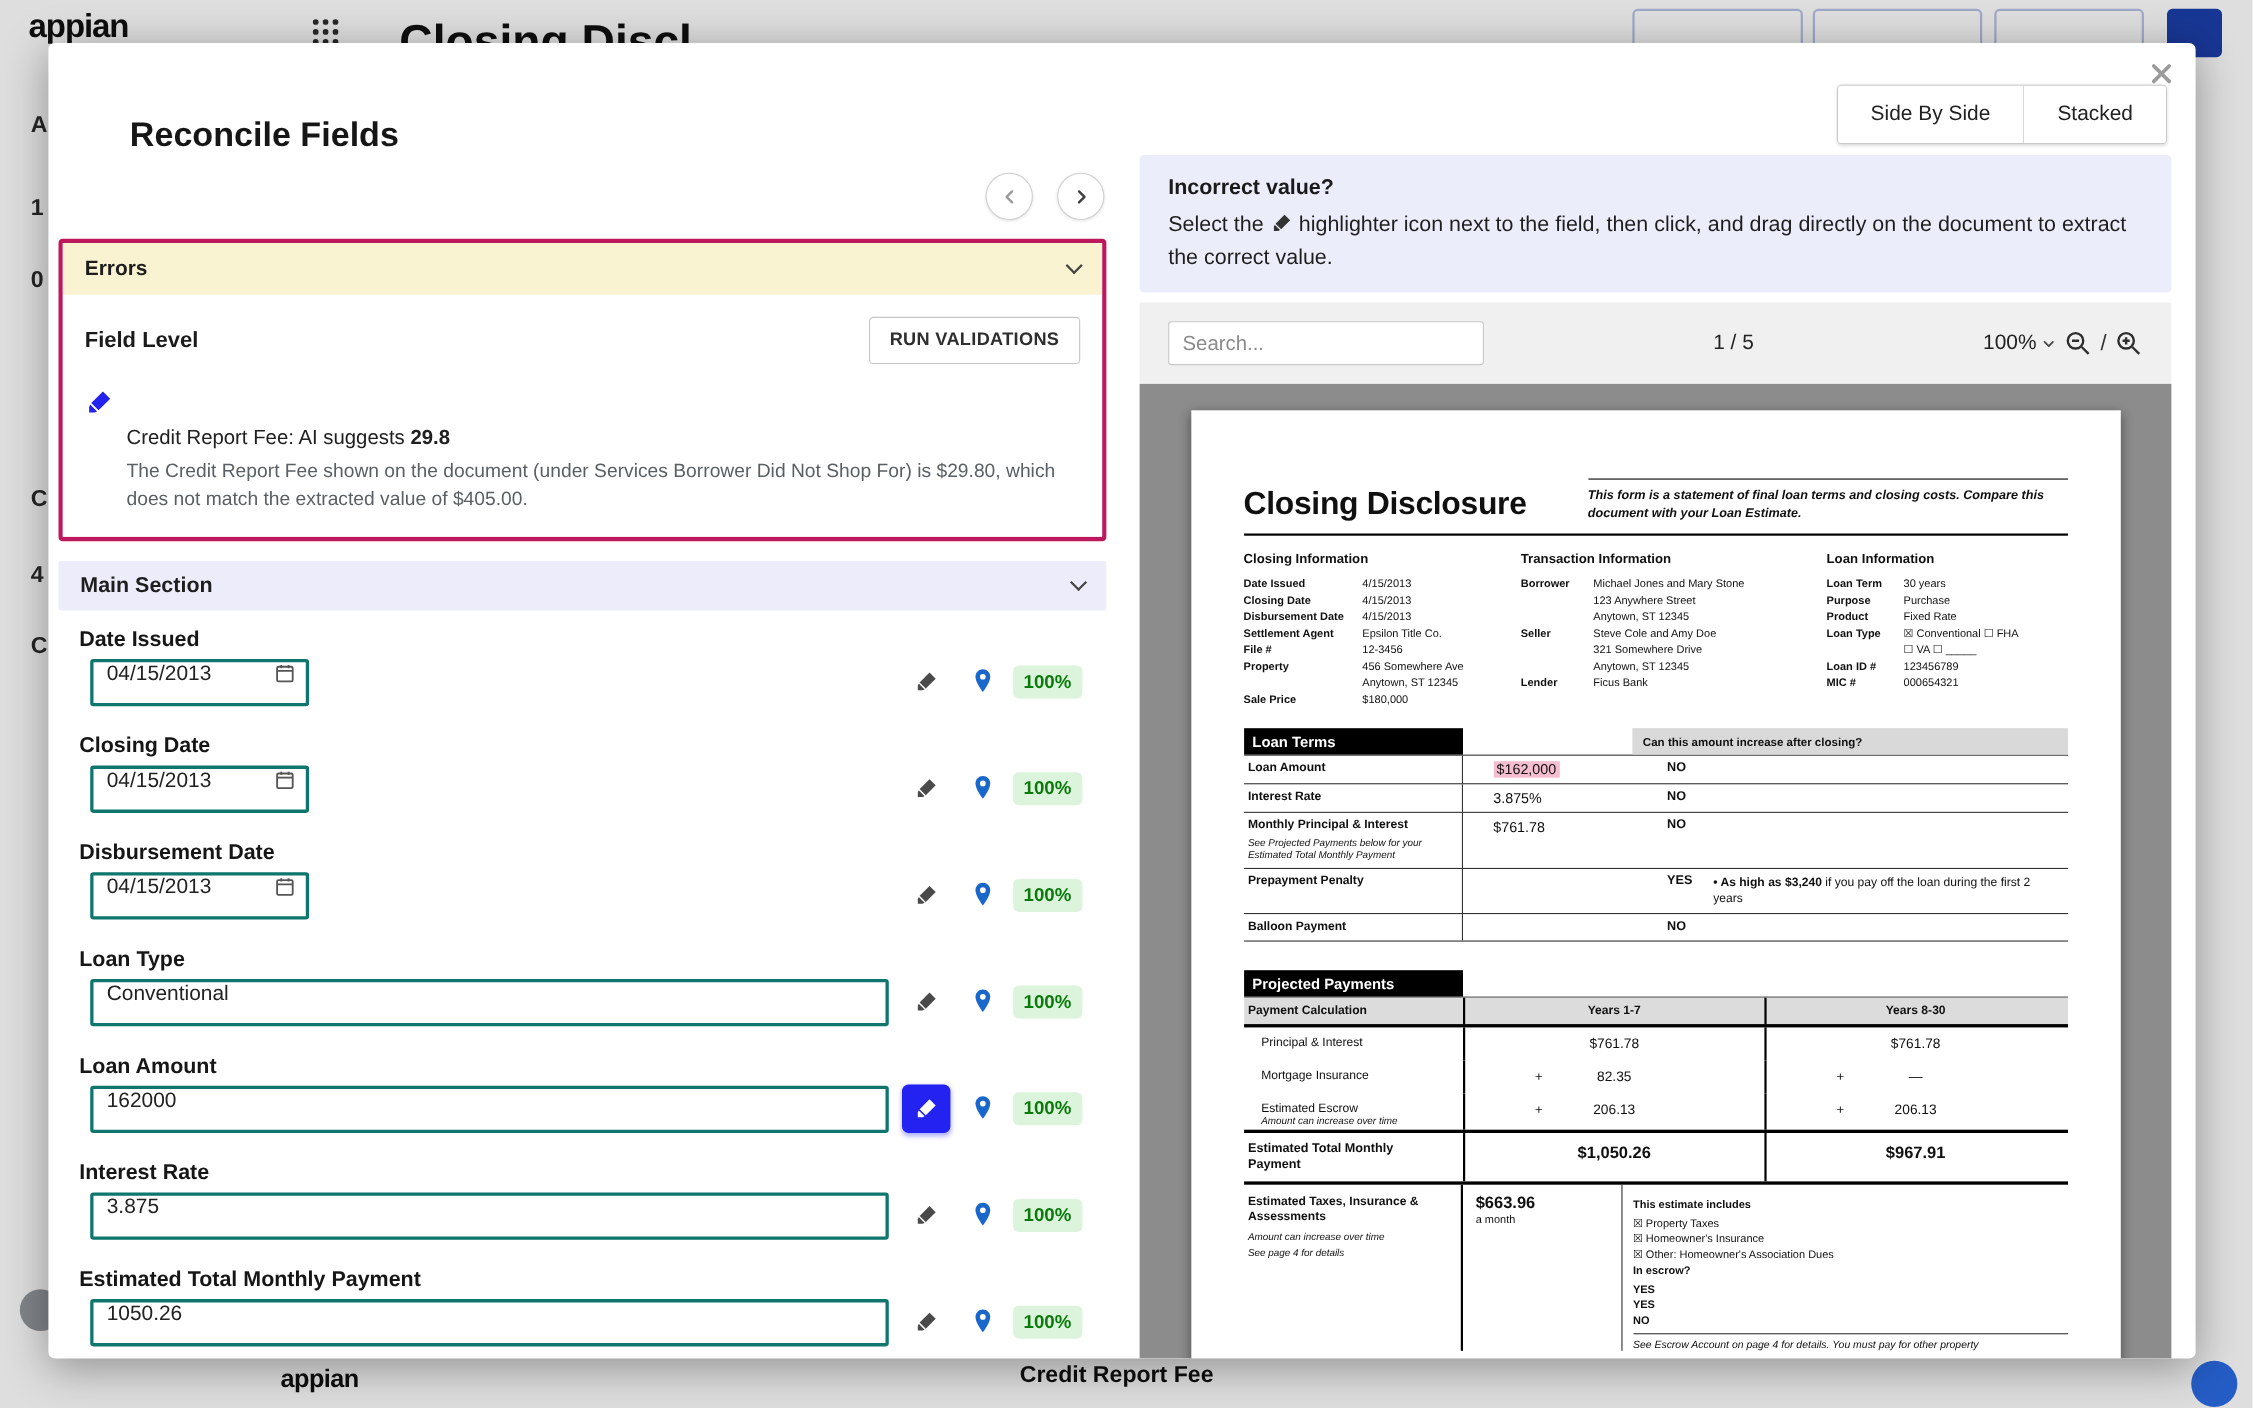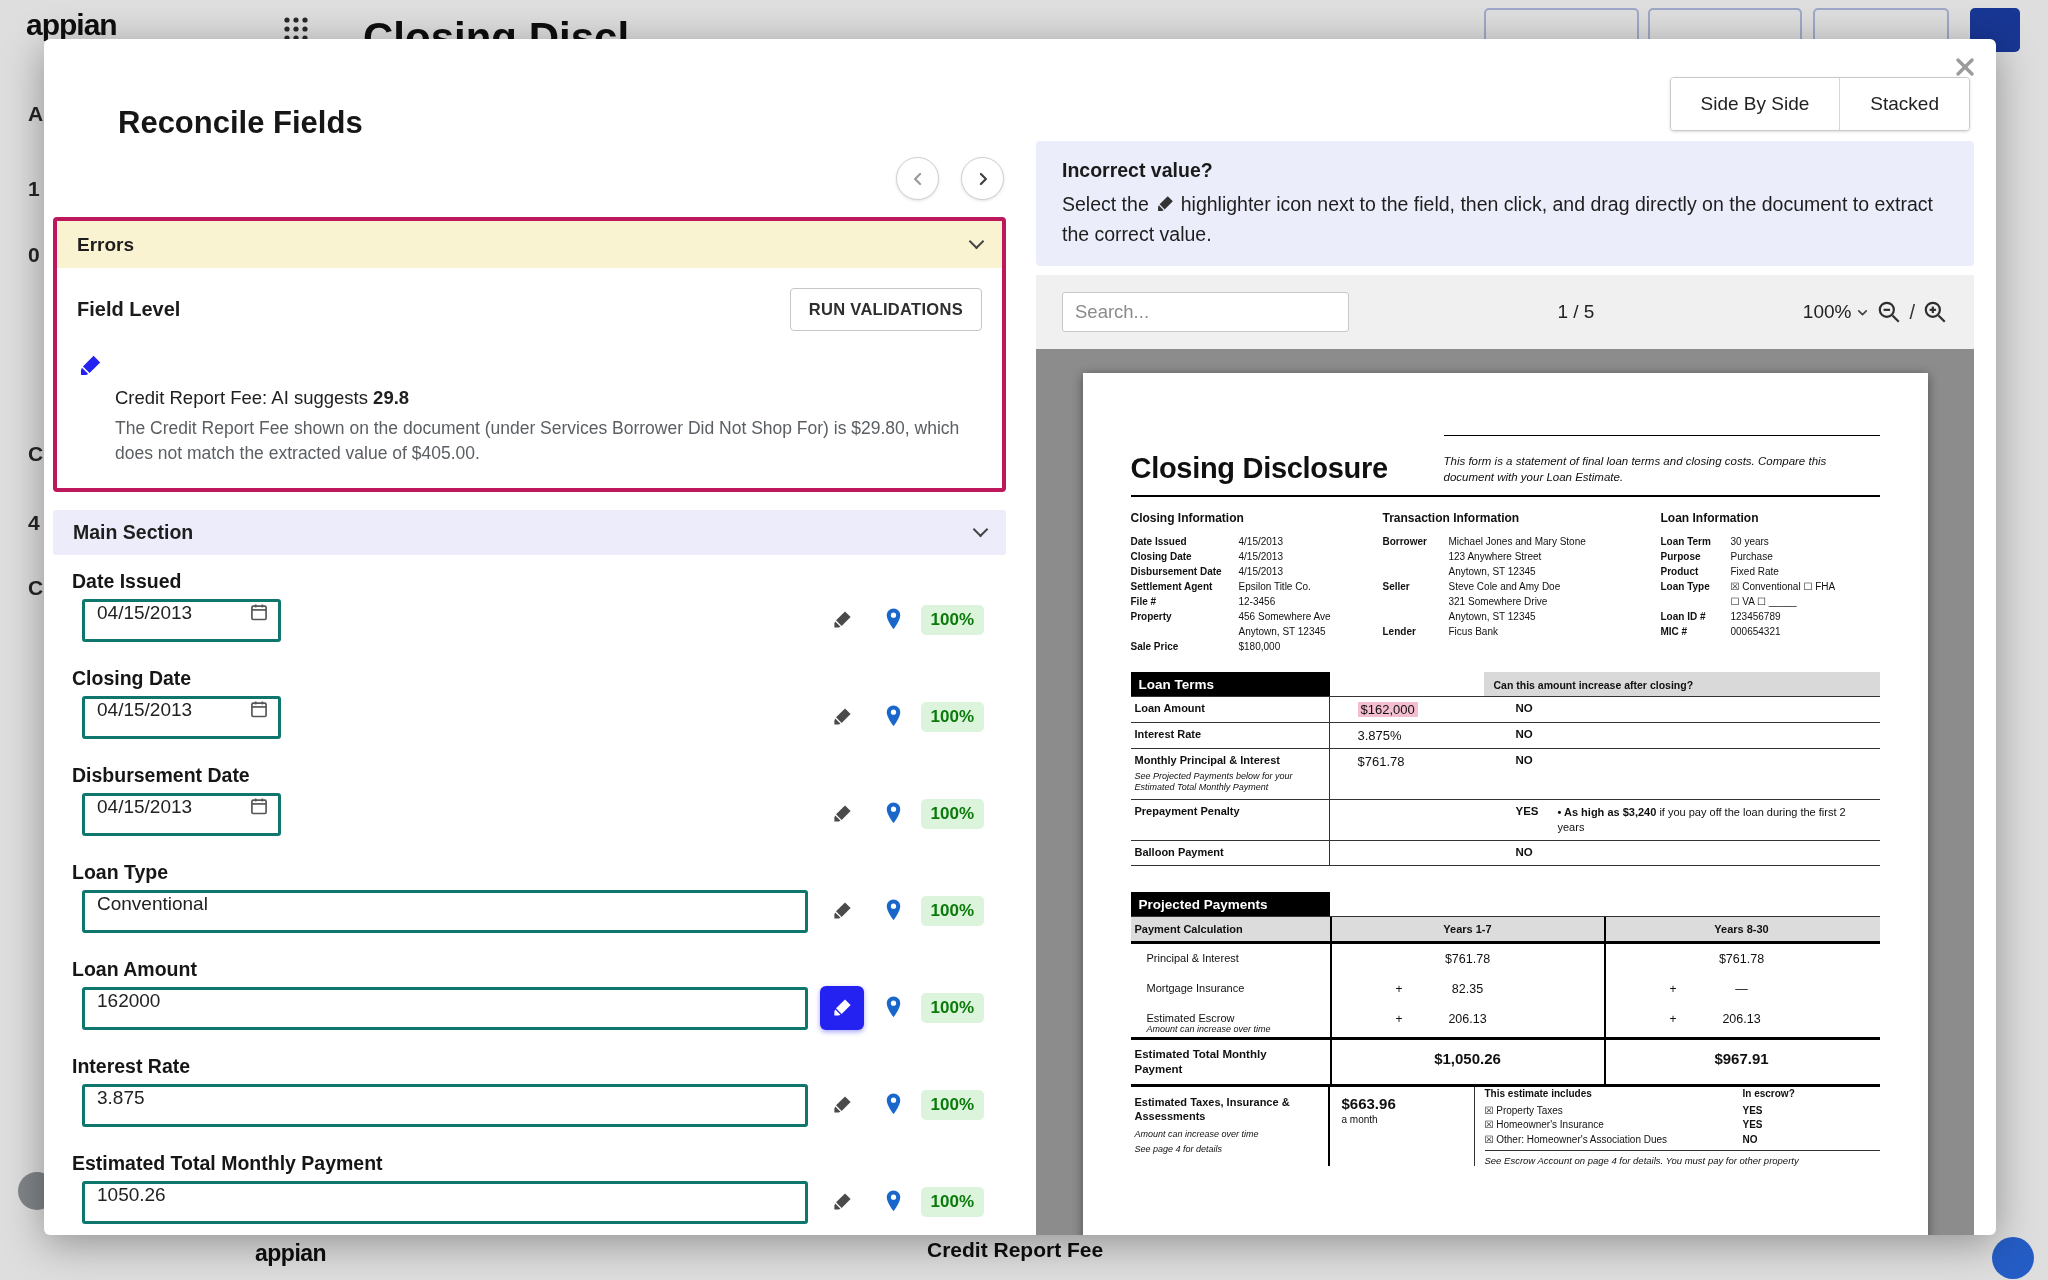--- a/index.html
+++ b/index.html
@@ -86,22 +86,22 @@
   .zoomer { display:flex; align-items:center; gap:7px; }
   .zoom-sel { display:flex; align-items:center; gap:5px; font-size:19px; color:#222; cursor:pointer; }
   .zslash { font-size:20px; color:#333; }
   .doc-viewport { flex:1; background:#8c8c8c; overflow:hidden; }
   .doc-page { width:845px; margin:24px auto 0; background:#fff; box-shadow:0 2px 10px rgba(0,0,0,0.45);
               padding:62px 48px 40px; min-height:1400px; color:#101010; }
 
   
   .doc-header { display:flex; align-items:flex-end; border-bottom:2px solid #000; padding-bottom:10px; }
   .doc-title { font-size:29px; font-weight:bold; letter-spacing:-0.3px; }
-  .doc-sub { margin-left:auto; width:436px; font-size:11.5px; font-style:italic; font-weight:normal; border-top:1px solid #000;
-             padding-top:18px; line-height:1.35; }
+  .doc-sub { margin-left:auto; width:436px; font-size:11.5px; font-style:italic; font-weight:bold; border-top:1px solid #000;
+             padding-top:8px; line-height:1.35; }
   .info-cols { display:flex; margin-top:14px; }
   .icol { font-size:10px; line-height:15px; }
   .icol h4 { font-size:12px; margin-bottom:8px; }
   .irow { display:flex; }
   .ilab { font-weight:bold; flex:0 0 var(--labw); padding-right:4px; }
   .icol1 { width:252px; --labw:108px; }
   .icol2 { width:278px; --labw:66px; }
   .icol3 { flex:1; --labw:70px; }
 
   .lt-section { margin-top:18px; }
@@ -134,21 +134,21 @@
   .pp-total .pp-c1 { font-weight:bold; font-size:11.5px; padding:7px 60px 7px 4px; line-height:1.3; }
   .pp-total .pp-c2, .pp-total .pp-c3 { font-weight:bold; font-size:15px; padding:10px 0; }
   .pp-tax { display:flex; font-size:10px; }
   .tax-c1 { width:199px; border-right:2.5px solid #000; padding:8px 14px 8px 4px; }
   .tax-c1 .t { font-weight:bold; font-size:11px; line-height:1.3; }
   .tax-c1 .n { font-style:italic; font-size:9px; margin-top:5px; }
   .tax-c2 { width:145px; border-right:1px solid #333; padding:8px 0 8px 12px; }
   .tax-amt { font-weight:bold; font-size:15px; }
   .tax-per { font-size:10px; margin-top:2px; }
   .tax-right { flex:1; display:flex; flex-direction:column; padding-left:10px; }
-  .tax-top { display:flex; padding-top:0; }
+  .tax-top { display:flex; padding-top:12px;flex-direction:column; }
   .inc { width:258px; }
   .inc .t, .esc .t { font-weight:bold; font-size:10px; margin-bottom:2px; }
   .inc div, .esc div { line-height:14.5px; }
   .esc { flex:1; }
   .esc .v { font-weight:bold; }
   .tax-foot { border-top:1px solid #333; margin-top:3px; padding-top:4px; font-style:italic; font-size:9.5px; }
 </style>
 </head>
 <body>
 

